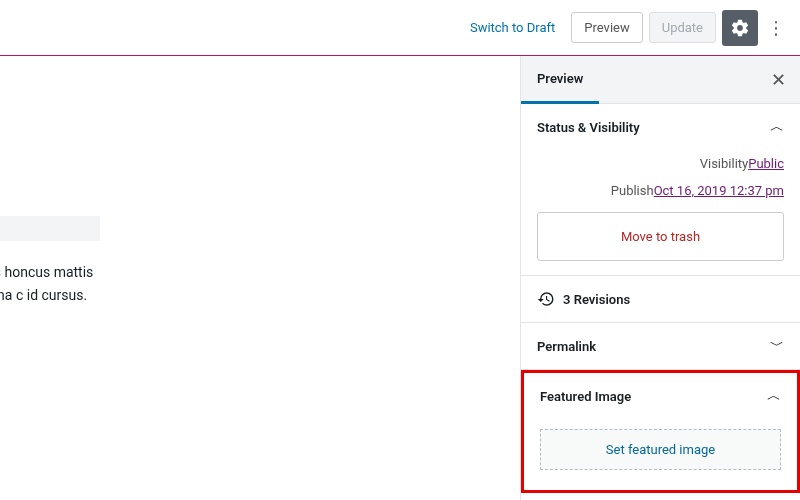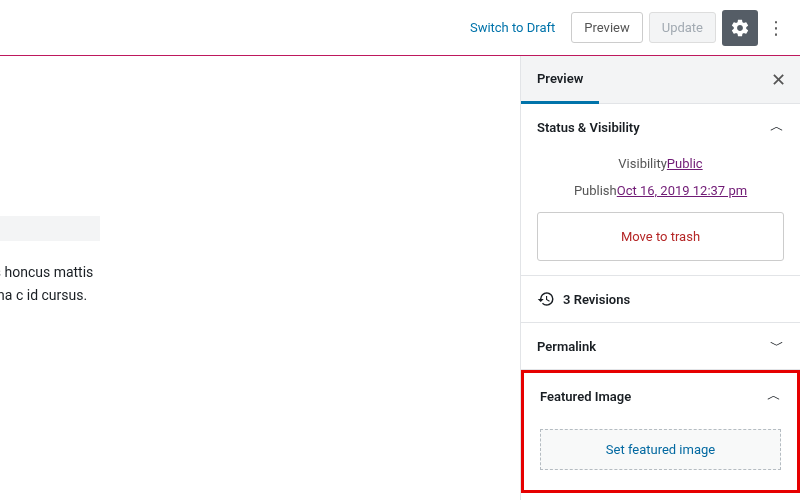--- a/index.html
+++ b/index.html
@@ -22,21 +22,21 @@
   .tabs { display: flex; align-items: center; background: #f3f4f5; border-bottom: 1px solid #e2e4e7; height: 48px; }
   .tab { padding: 0 16px; height: 48px; display: flex; align-items: center; font-size: 13px; color: #555; cursor: pointer; }
   .tab.active { font-weight: 600; color: #191e23; border-bottom: 3px solid #0073aa; margin-bottom: -1px; }
   .tab-close { margin-left: auto; padding: 0 14px; font-size: 18px; color: #555; cursor: pointer; }
 
   .panel { border-bottom: 1px solid #e2e4e7; }
   .panel-head { display: flex; align-items: center; justify-content: space-between; padding: 14px 16px; cursor: pointer; }
   .panel-head h3 { font-size: 13px; font-weight: 600; color: #191e23; }
   .chev { font-size: 14px; color: #191e23; }
   .panel-body { padding: 0 16px 14px 16px; }
-  .row { display: flex; justify-content: center; align-items: center; padding: 6px 0; font-size: 13px; color: #555; }
+  .row { display: flex; justify-content: flex-end; align-items: center; padding: 6px 0; font-size: 13px; color: #555; }
   .row .val { color: #701a75; text-decoration: underline; cursor: pointer; }
   .trash-btn { width: 100%; margin-top: 8px; padding: 16px 0; border: 1px solid #ccc; border-radius: 3px; background: #fff; color: #b52727; font-size: 13px; cursor: pointer; text-align: center; }
 
   .revisions { padding: 14px 16px; border-bottom: 1px solid #e2e4e7; display: flex; align-items: center; gap: 8px; font-size: 13px; font-weight: 600; color: #191e23; cursor: pointer; }
   .revisions svg { width: 18px; height: 18px; fill: #191e23; }
 
   .highlight { border: 3px solid #e60000; }
   .featured-body { padding: 10px 16px 20px 16px; }
   .set-featured { width: 100%; padding: 12px 0; background: #f8f9f9; border: 1px dashed #b5bcc2; font-size: 13px; color: #0369a1; text-align: center; cursor: pointer; }
 </style>

